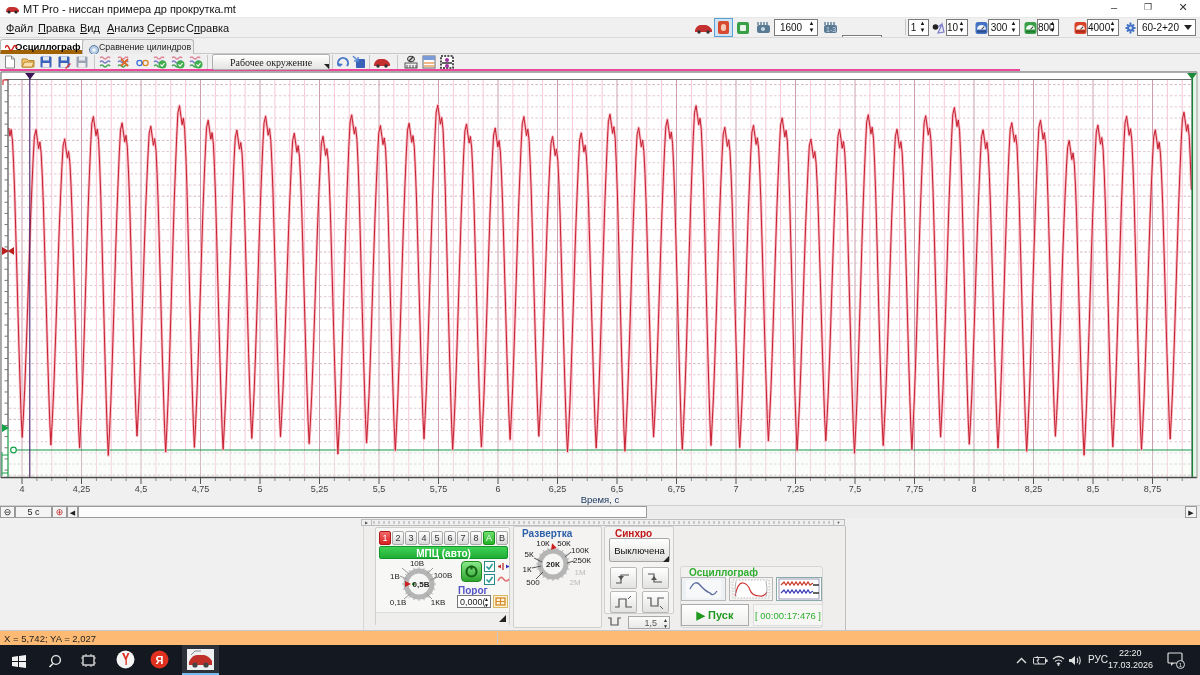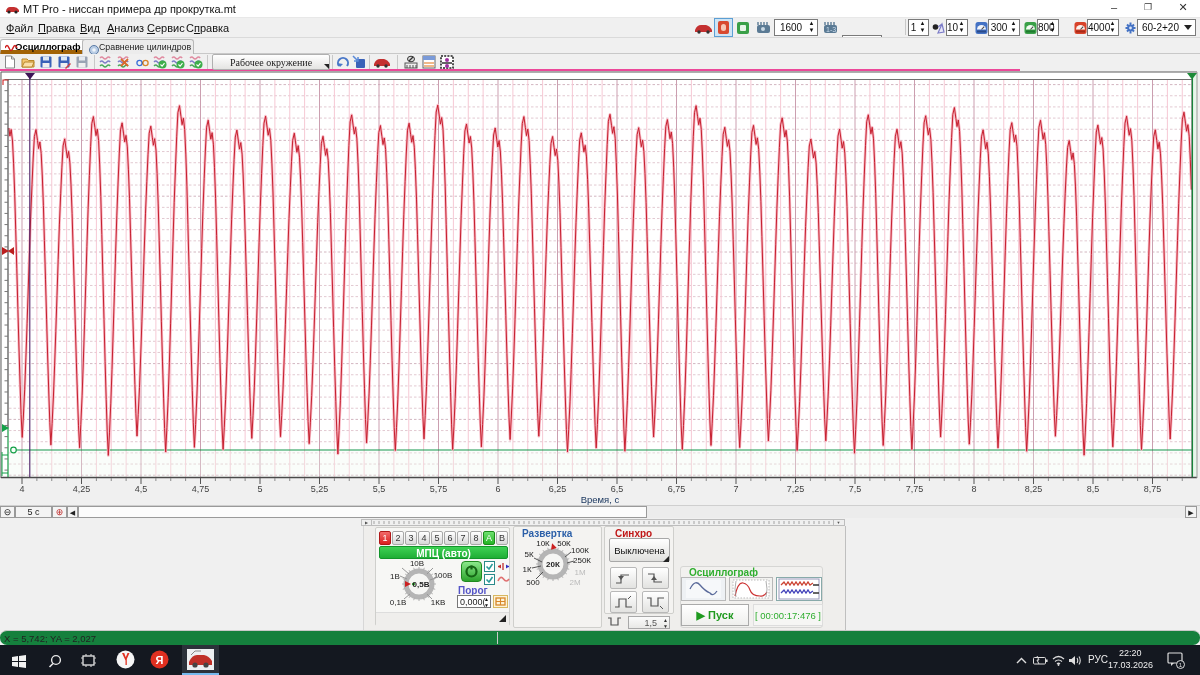--- a/index.html
+++ b/index.html
@@ -24,21 +24,21 @@
 #scrollrow{position:absolute;left:0;top:505px;width:1200px;height:13px;background:#ececec;border-top:1px solid #cfcfcf;}
 .sbtn{position:absolute;top:0;height:12px;background:#f4f4f4;border:1px solid #9a9a9a;font-size:9px;text-align:center;color:#222;}
 #thumb{position:absolute;left:78px;top:0;width:569px;height:12px;background:#fcfcfc;border:1px solid #9a9a9a;}
 #strip{position:absolute;left:361px;top:519px;width:484px;height:7px;background:#efefef;border:1px solid #bdbdbd;}
 #cpanel{position:absolute;left:363px;top:526px;width:483px;height:104px;background:#efeeec;border-left:1px solid #d7d7d7;border-right:1px solid #bfbfbf;}
 .panel{position:absolute;background:#f4f3f1;border:1px solid #cfcfcc;border-radius:2px;}
 .ptitle{position:absolute;top:1px;font-size:10px;font-weight:bold;background:#f4f3f1;padding:0 2px;}
 .chbtn{position:absolute;top:3px;width:12px;height:14px;border:1px solid #a8a8a8;border-radius:2px;background:linear-gradient(#ffffff,#d8d8d8);font-size:9px;text-align:center;line-height:13px;color:#333;}
 .sybtn{position:absolute;width:27px;height:22px;background:linear-gradient(#ffffff,#e2e2e0);border:1px solid #b8b8b8;border-radius:2px;}
 .wavebtn{position:absolute;top:51px;height:24px;background:#f2f2f0;border:1px solid #b8b8b8;}
-#statusbar{position:absolute;left:0;top:630px;width:1200px;height:15px;background:#15803d;border-top:1px solid #c9c9c9;font-size:9.5px;color:#222;border-radius:7px;}
+#statusbar{position:absolute;left:0;top:630px;width:1200px;height:15px;background:#fdba74;border-top:1px solid #c9c9c9;font-size:9.5px;color:#222;}
 #taskbar{position:absolute;left:0;top:645px;width:1200px;height:30px;background:#141820;}
 .trytxt{position:absolute;color:#eee;font-size:9px;}
 </style></head><body>
 
 <div id="titlebar">
  <svg class="abs" style="left:5px;top:4px" width="15" height="10" viewBox="0 0 15 10">
       <path d="M1 7 Q2 3 5 3 L9 3 Q12 3 14 6 L14 8 L1 8 Z" fill="#c43030"></path>
       <circle cx="4" cy="8" r="1.6" fill="#222"></circle>
       <circle cx="11" cy="8" r="1.6" fill="#222"></circle>
     </svg>

